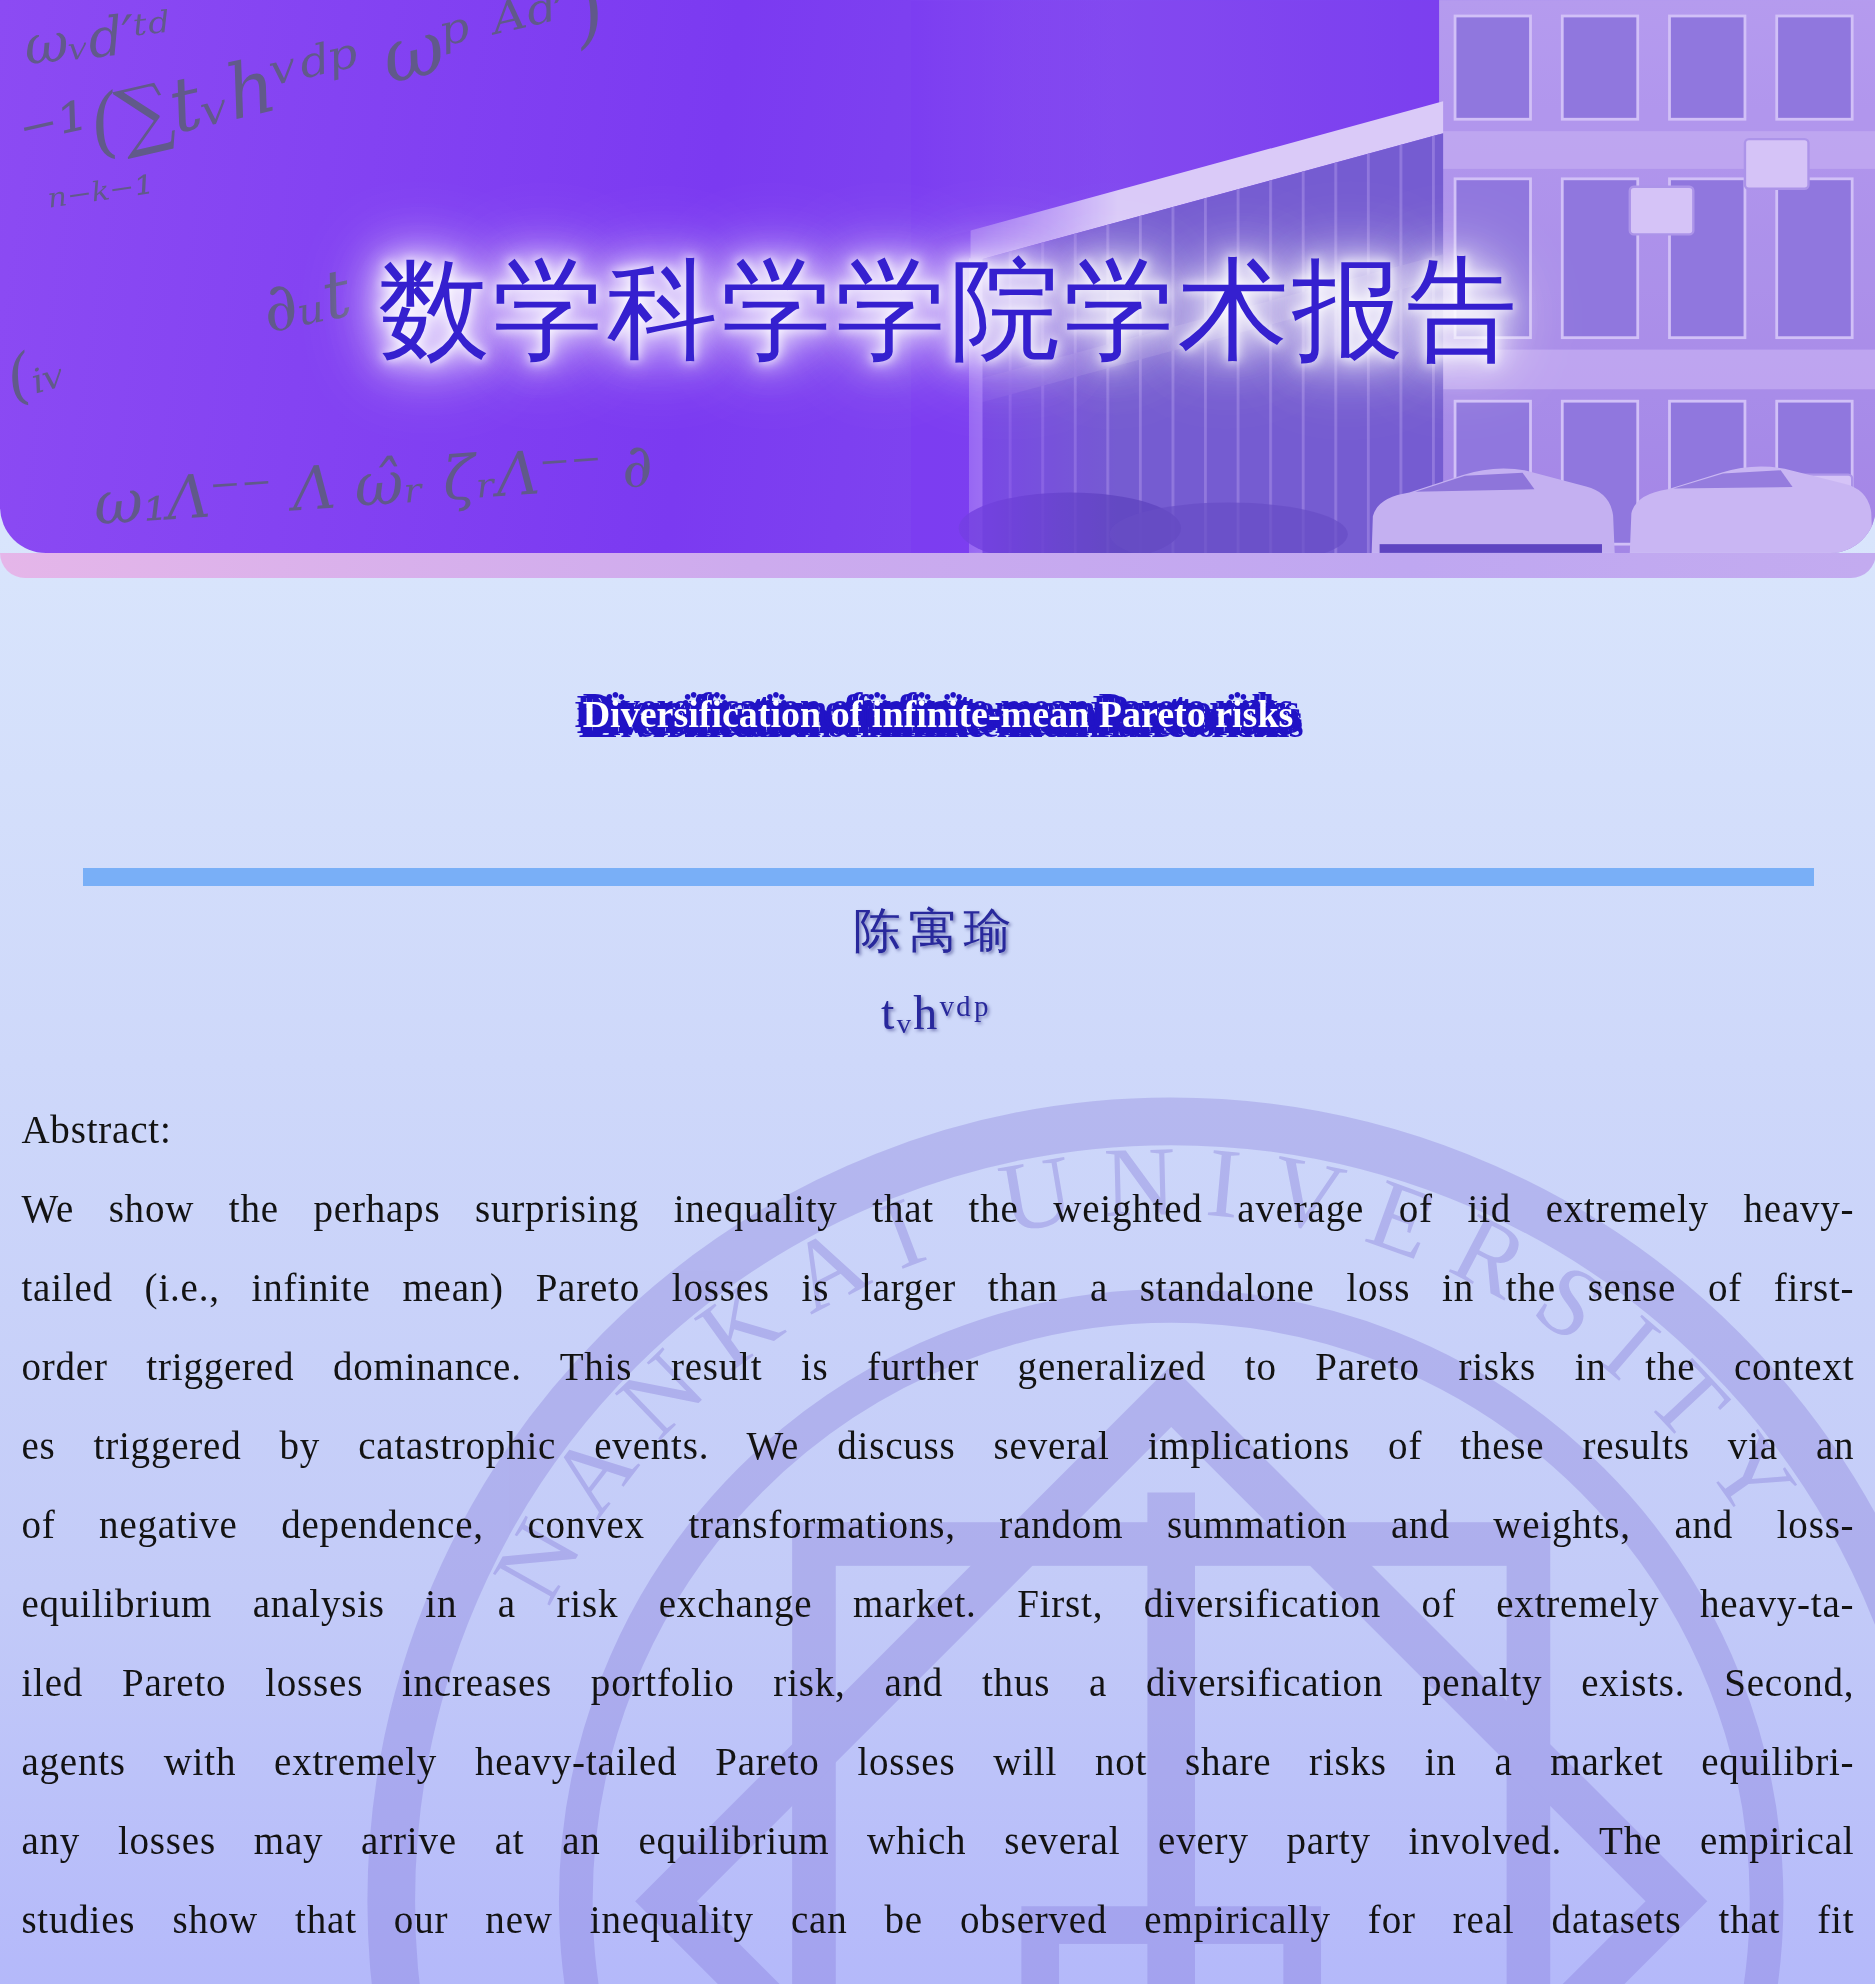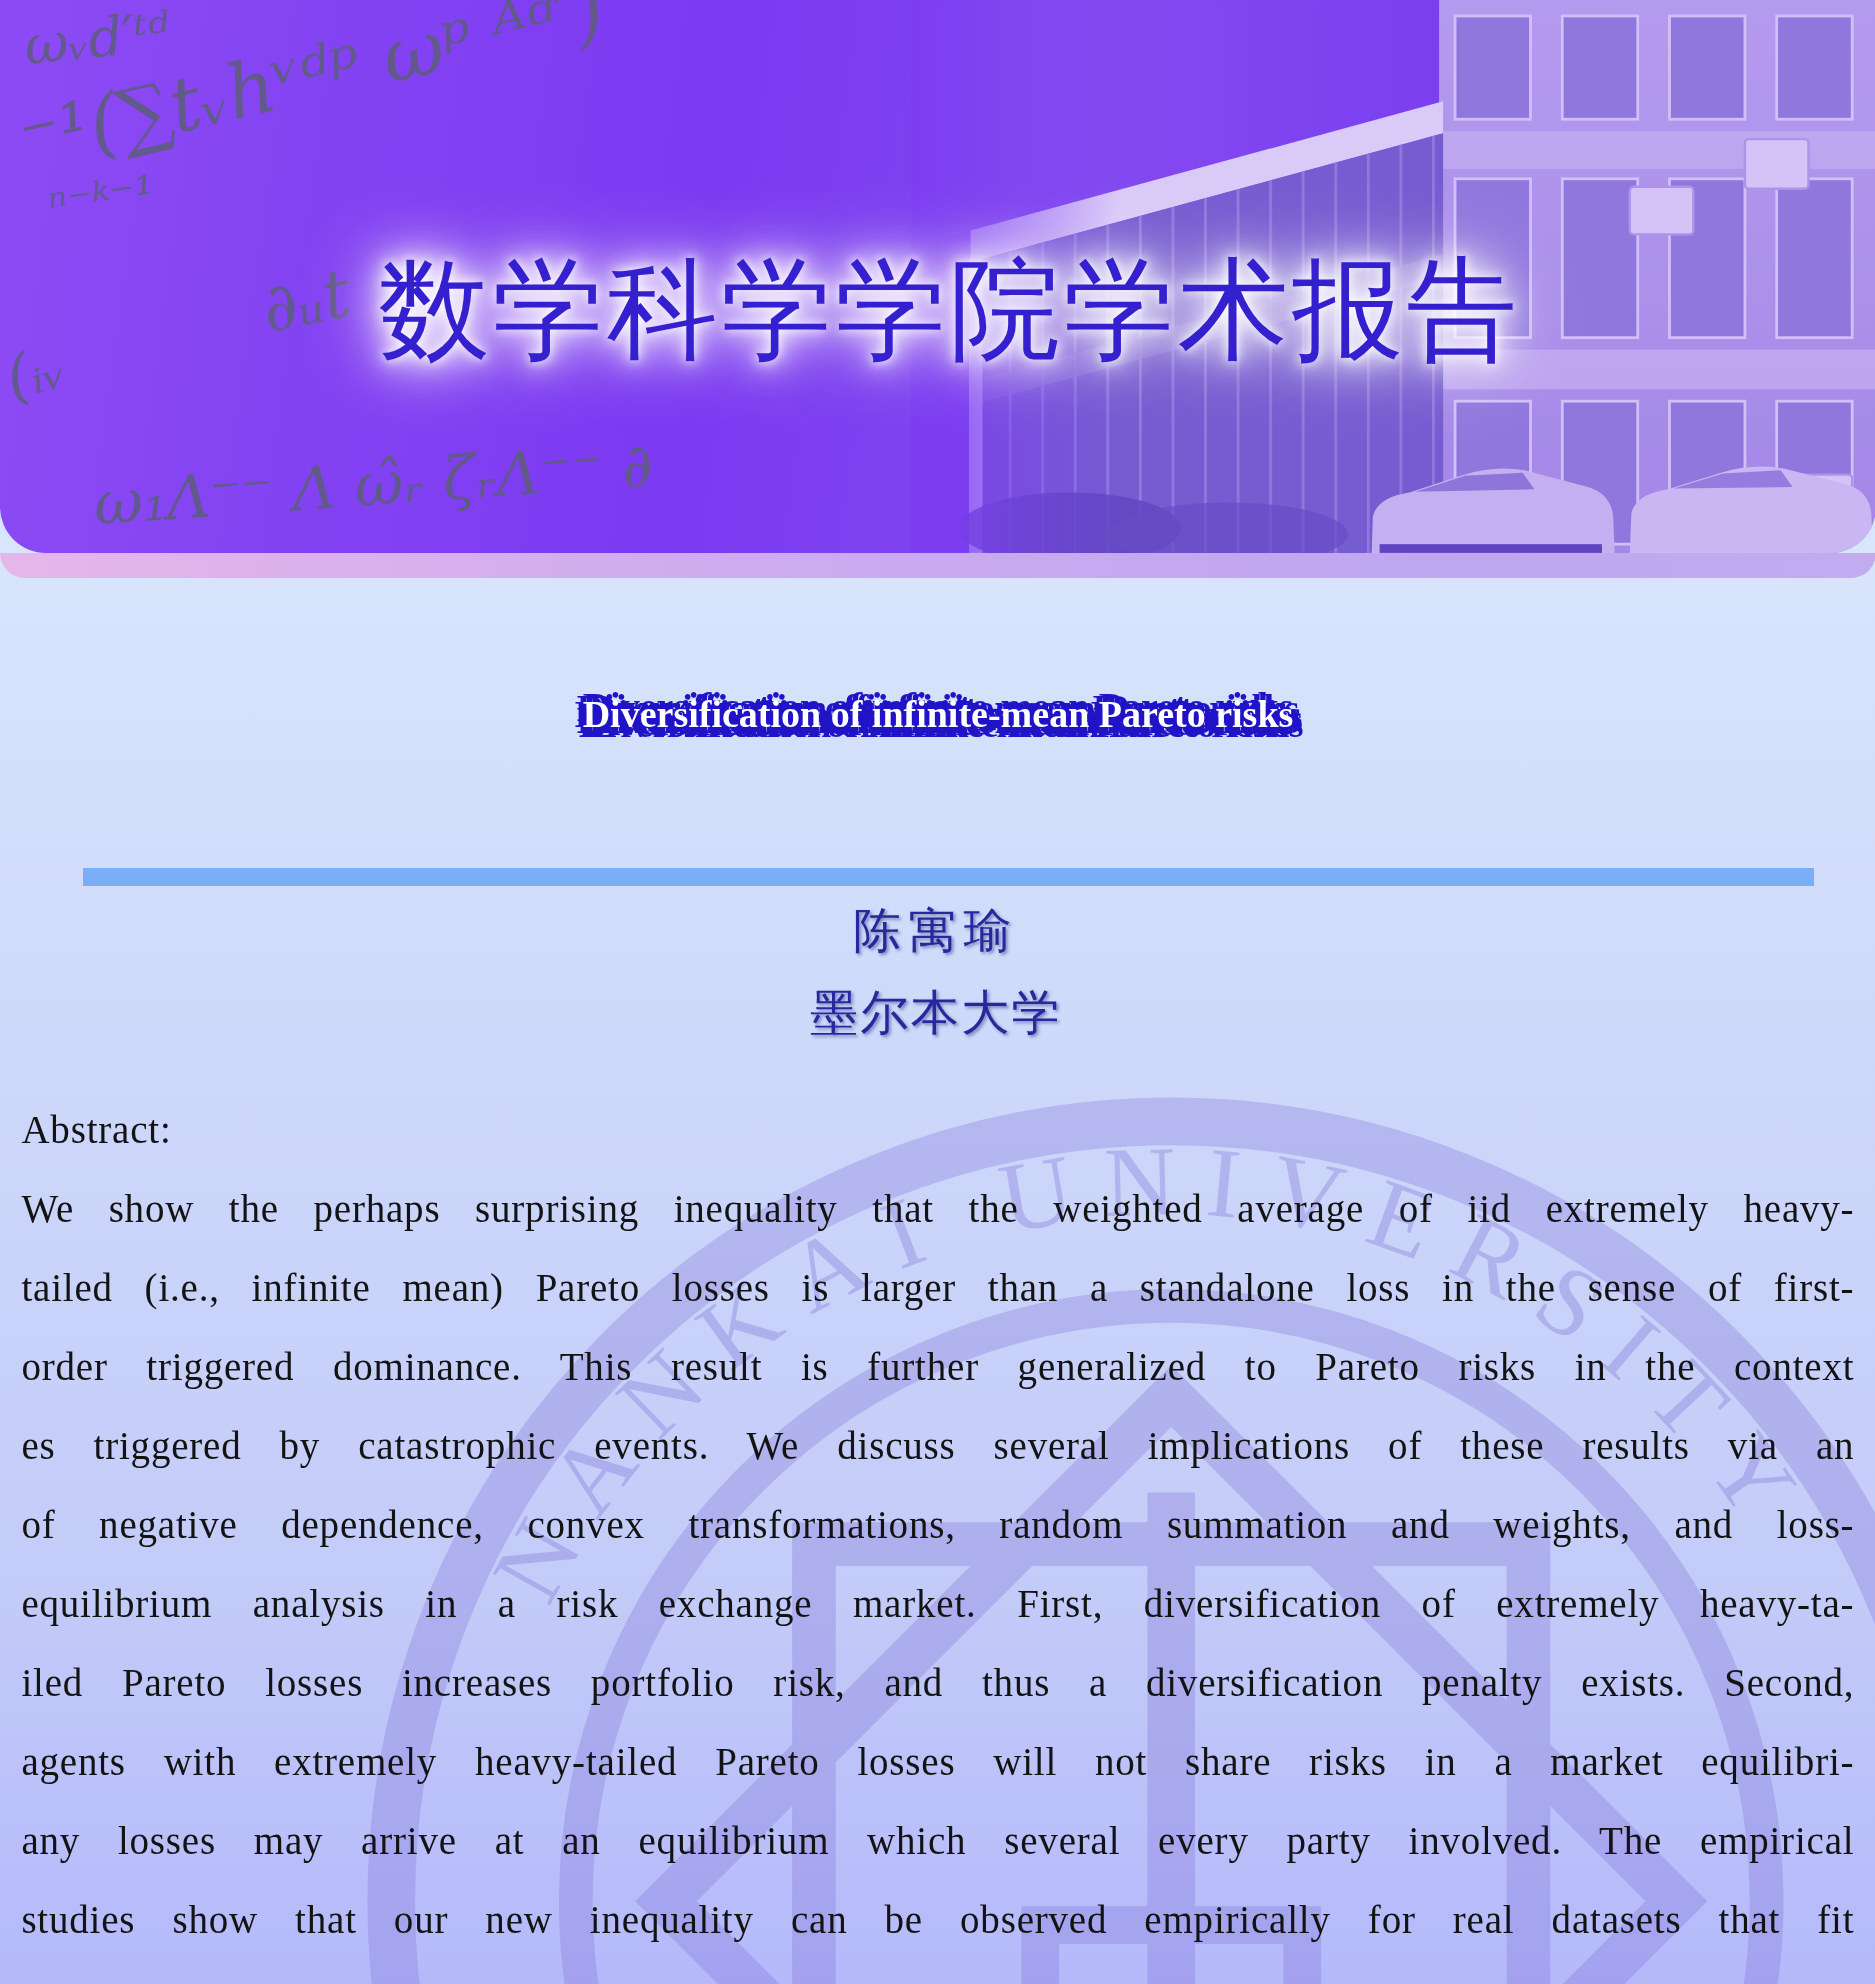--- a/index.html
+++ b/index.html
@@ -69,21 +69,21 @@
         <textPath href="#arcTop" startOffset="14%">NANKAI UNIVERSITY</textPath>
       </text>
       <text x="3330" y="6760" font-size="320" letter-spacing="150" transform="rotate(10 3330 6760)">1919</text>
     </g>
   </svg>
 
   <div class="content">
     <div class="talk-title">Diversification of infinite-mean Pareto risks</div>
     <div class="divider"></div>
     <div class="speaker">陈寓瑜</div>
-    <div class="affiliation">墨尔本大学</div>
+    <div class="affiliation">tᵥhᵛᵈᵖ</div>
 
     <div class="abstract">
       <div>Abstract:</div>
       <div class="a-line">We show the perhaps surprising inequality that the weighted average of iid extremely heavy-</div>
       <div class="a-line">tailed (i.e., infinite mean) Pareto losses is larger than a standalone loss in the sense of first-</div>
       <div class="a-line">order triggered dominance. This result is further generalized to Pareto risks in the context</div>
       <div class="a-line">es triggered by catastrophic events. We discuss several implications of these results via an</div>
       <div class="a-line">of negative dependence, convex transformations, random summation and weights, and loss-</div>
       <div class="a-line">equilibrium analysis in a risk exchange market. First, diversification of extremely heavy-ta-</div>
       <div class="a-line">iled Pareto losses increases portfolio risk, and thus a diversification penalty exists. Second,</div>

